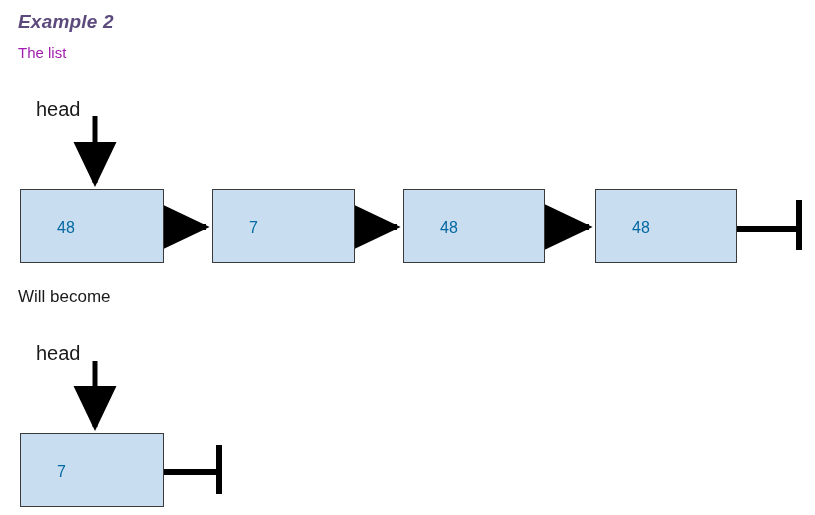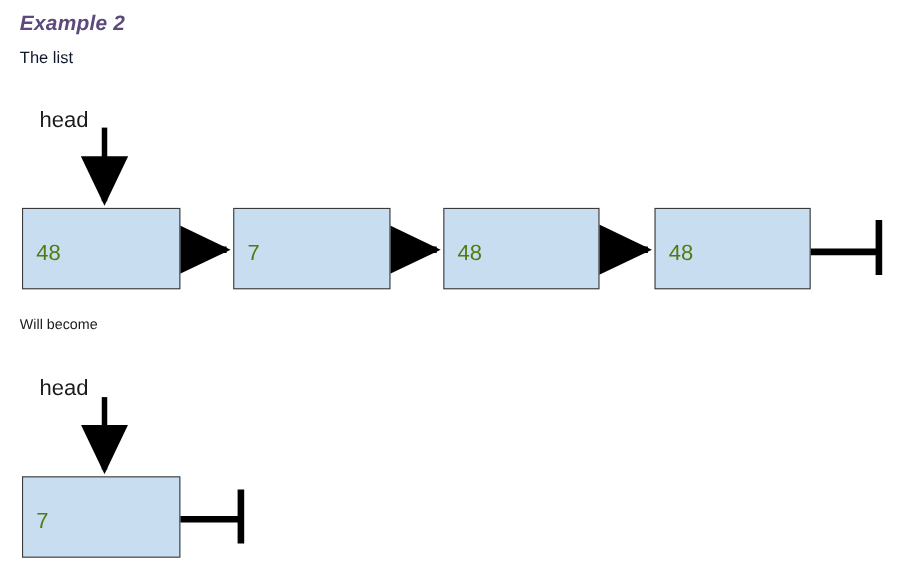--- a/index.html
+++ b/index.html
@@ -38,49 +38,50 @@
     font-weight: bold;
     font-style: italic;
     color: #5c4a7d;
     letter-spacing: 0.2px;
   }
 
   #caption-top {
     left: 18px;
     top: 45px;
     font-size: 15px;
-    color: #0f172a;
+    color: #a21caf;
   }
 
   #caption-bottom {
     left: 18px;
     top: 288px;
-    font-size: 13px;
+    font-size: 17px;
     color: #1a1a1a;
   }
 
   .head-label {
     font-size: 20px;
     color: #1a1a1a;
   }
   #head-label-top  { left: 36px; top: 99px; }
   #head-label-bot  { left: 36px; top: 343px; }
 
   .node-box {
     position: absolute;
     box-sizing: border-box;
     background: #c9ddf0;
     border: 1px solid #3a3a3a;
   }
   .node-value {
     position: absolute;
-    font-size: 20px;
-    color: #4d7c0f;
+    font-size: 16px;
+    color: #0369a1;
     white-space: pre;
     line-height: 1;
+    margin-left: 24px;
   }
 </style>
 </head>
 <body>
 
 <svg id="canvas" viewBox="0 0 815 515" xmlns="http://www.w3.org/2000/svg">
   <defs>
     <marker id="arrowhead" markerWidth="9" markerHeight="9" refX="8.4" refY="4.5" orient="auto" markerUnits="strokeWidth">
       <path d="M0,0.2 L9,4.5 L0,8.8 z" fill="#000000"></path>
     </marker>

